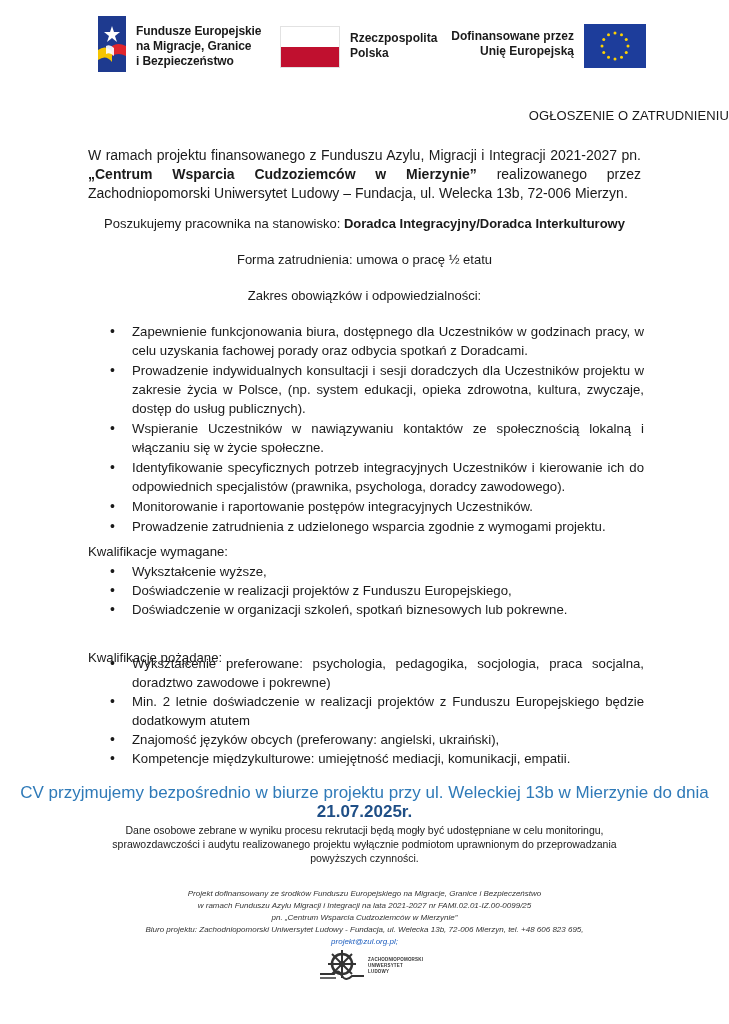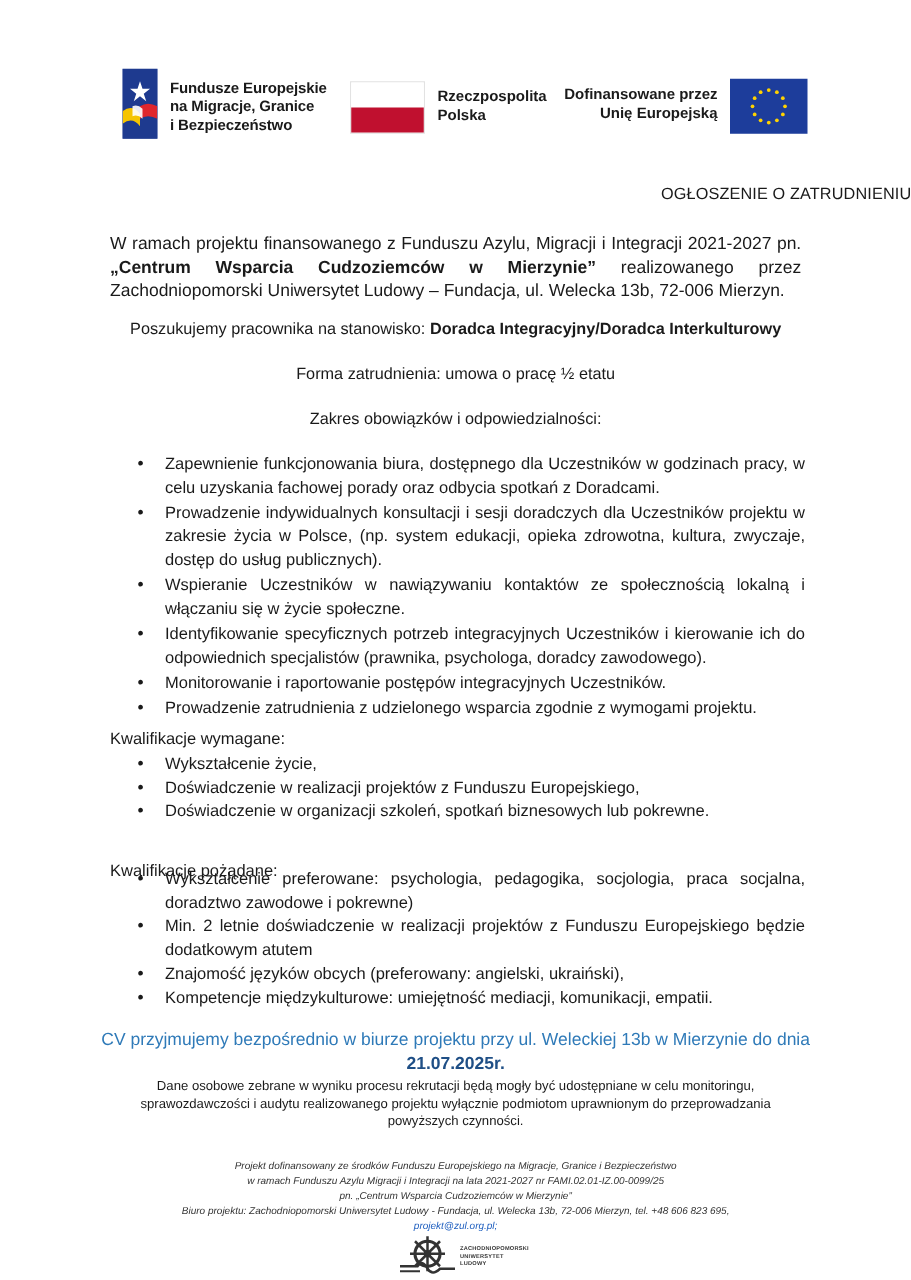--- a/index.html
+++ b/index.html
@@ -1,18 +1,18 @@
 <!DOCTYPE html>
 <html><head>
 <meta charset="utf-8">
 <style>
   html, body { margin: 0; padding: 0; background: #ffffff; }
   body { width: 729px; height: 1024px; position: relative; overflow: hidden;
          font-family: "Liberation Sans", "DejaVu Sans", sans-serif; color: #1a1a1a; }
-  .page { position: absolute; left: 0; top: 0; width: 729px; height: 736px; margin-top: 39px; }
+  .page { position: absolute; left: 0; top: 0; width: 729px; height: 736px; }
 
   
   .logos { position: absolute; top: 16px; left: 98px; width: 548px; height: 56px; }
   .logo-fe { position: absolute; left: 0; top: 0; width: 180px; height: 56px; }
   .fe-flag { position: absolute; left: 0; top: 0; width: 28px; height: 56px; background: #1e3a8f; overflow: hidden; }
   .fe-text { position: absolute; left: 38px; top: 8px; font-size: 12px; line-height: 15px; color: #1a1a1a; font-weight: bold; letter-spacing: -0.1px; }
   .logo-rp { position: absolute; left: 182px; top: 10px; width: 160px; height: 44px; }
   .rp-flag { position: absolute; left: 0; top: 0; width: 60px; height: 42px; border: 1px solid #e2e2e2; box-sizing: border-box; }
   .rp-flag .w { height: 50%; background: #ffffff; }
   .rp-flag .r { height: 50%; background: #c0102f; }
@@ -29,21 +29,21 @@
   .center-line b { font-weight: bold; }
 
   ul.duties { position: absolute; top: 322px; left: 106px; width: 538px; margin: 0; padding: 0; list-style: none; font-size: 13.2px; line-height: 19px; }
   ul.duties li { position: relative; padding-left: 26px; text-align: justify; margin-bottom: 1px; }
   ul.duties li::before, ul.quals li::before { content: "\2022"; position: absolute; left: 4px; top: 0; font-size: 14px; }
 
   .sub-head { position: absolute; left: 88px; font-size: 13.2px; }
   ul.quals { position: absolute; left: 106px; width: 538px; margin: 0; padding: 0; list-style: none; font-size: 13.2px; line-height: 19px; }
   ul.quals li { position: relative; padding-left: 26px; text-align: justify; }
 
-  .cv { position: absolute; top: 783px; left: 0; width: 729px; text-align: center; color: #2f7ab8; font-size: 14px; line-height: 19px; }
+  .cv { position: absolute; top: 783px; left: 0; width: 729px; text-align: center; color: #2f7ab8; font-size: 17px; line-height: 19px; }
   .cv .date { color: #1f4f86; font-weight: bold; }
   .gdpr { position: absolute; top: 823px; left: 88px; width: 553px; font-size: 10.5px; line-height: 14px; color: #1a1a1a; text-align: center; }
 
   .footer { position: absolute; top: 888px; left: 0; width: 729px; text-align: center; font-size: 8px; line-height: 12px; font-style: italic; color: #333333; }
   .footer .email { color: #1f5fbf; }
   .zul-logo { position: absolute; top: 948px; left: 318px; width: 100px; height: 36px; }
   .zul-text { position: absolute; left: 50px; top: 9px; font-size: 4.5px; line-height: 6px; font-weight: bold; color: #333; letter-spacing: 0.2px; }
 </style>
 </head>
 <body>
@@ -120,21 +120,21 @@
     <li>Zapewnienie funkcjonowania biura, dostępnego dla Uczestników w godzinach pracy, w celu uzyskania fachowej porady oraz odbycia spotkań z Doradcami.</li>
     <li>Prowadzenie indywidualnych konsultacji i sesji doradczych dla Uczestników projektu w zakresie życia w Polsce, (np. system edukacji, opieka zdrowotna, kultura, zwyczaje, dostęp do usług publicznych).</li>
     <li>Wspieranie Uczestników w nawiązywaniu kontaktów ze społecznością lokalną i włączaniu się w życie społeczne.</li>
     <li>Identyfikowanie specyficznych potrzeb integracyjnych Uczestników i kierowanie ich do odpowiednich specjalistów (prawnika, psychologa, doradcy zawodowego).</li>
     <li>Monitorowanie i raportowanie postępów integracyjnych Uczestników.</li>
     <li>Prowadzenie zatrudnienia z udzielonego wsparcia zgodnie z wymogami projektu.</li>
   </ul>
 
   <div class="sub-head" style="top:544px;">Kwalifikacje wymagane:</div>
   <ul class="quals" style="top:562px;">
-    <li>Wykształcenie życie,</li>
+    <li>Wykształcenie wyższe,</li>
     <li>Doświadczenie w realizacji projektów z Funduszu Europejskiego,</li>
     <li>Doświadczenie w organizacji szkoleń, spotkań biznesowych lub pokrewne.</li>
   </ul>
 
   <div class="sub-head" style="top:650px;">Kwalifikacje pożądane:</div>
   <ul class="quals" style="top:654px;">
     <li>Wykształcenie preferowane: psychologia, pedagogika, socjologia, praca socjalna, doradztwo zawodowe i pokrewne)</li>
     <li>Min. 2 letnie doświadczenie w realizacji projektów z Funduszu Europejskiego będzie dodatkowym atutem</li>
     <li>Znajomość języków obcych (preferowany: angielski, ukraiński),</li>
     <li>Kompetencje międzykulturowe: umiejętność mediacji, komunikacji, empatii.</li>

